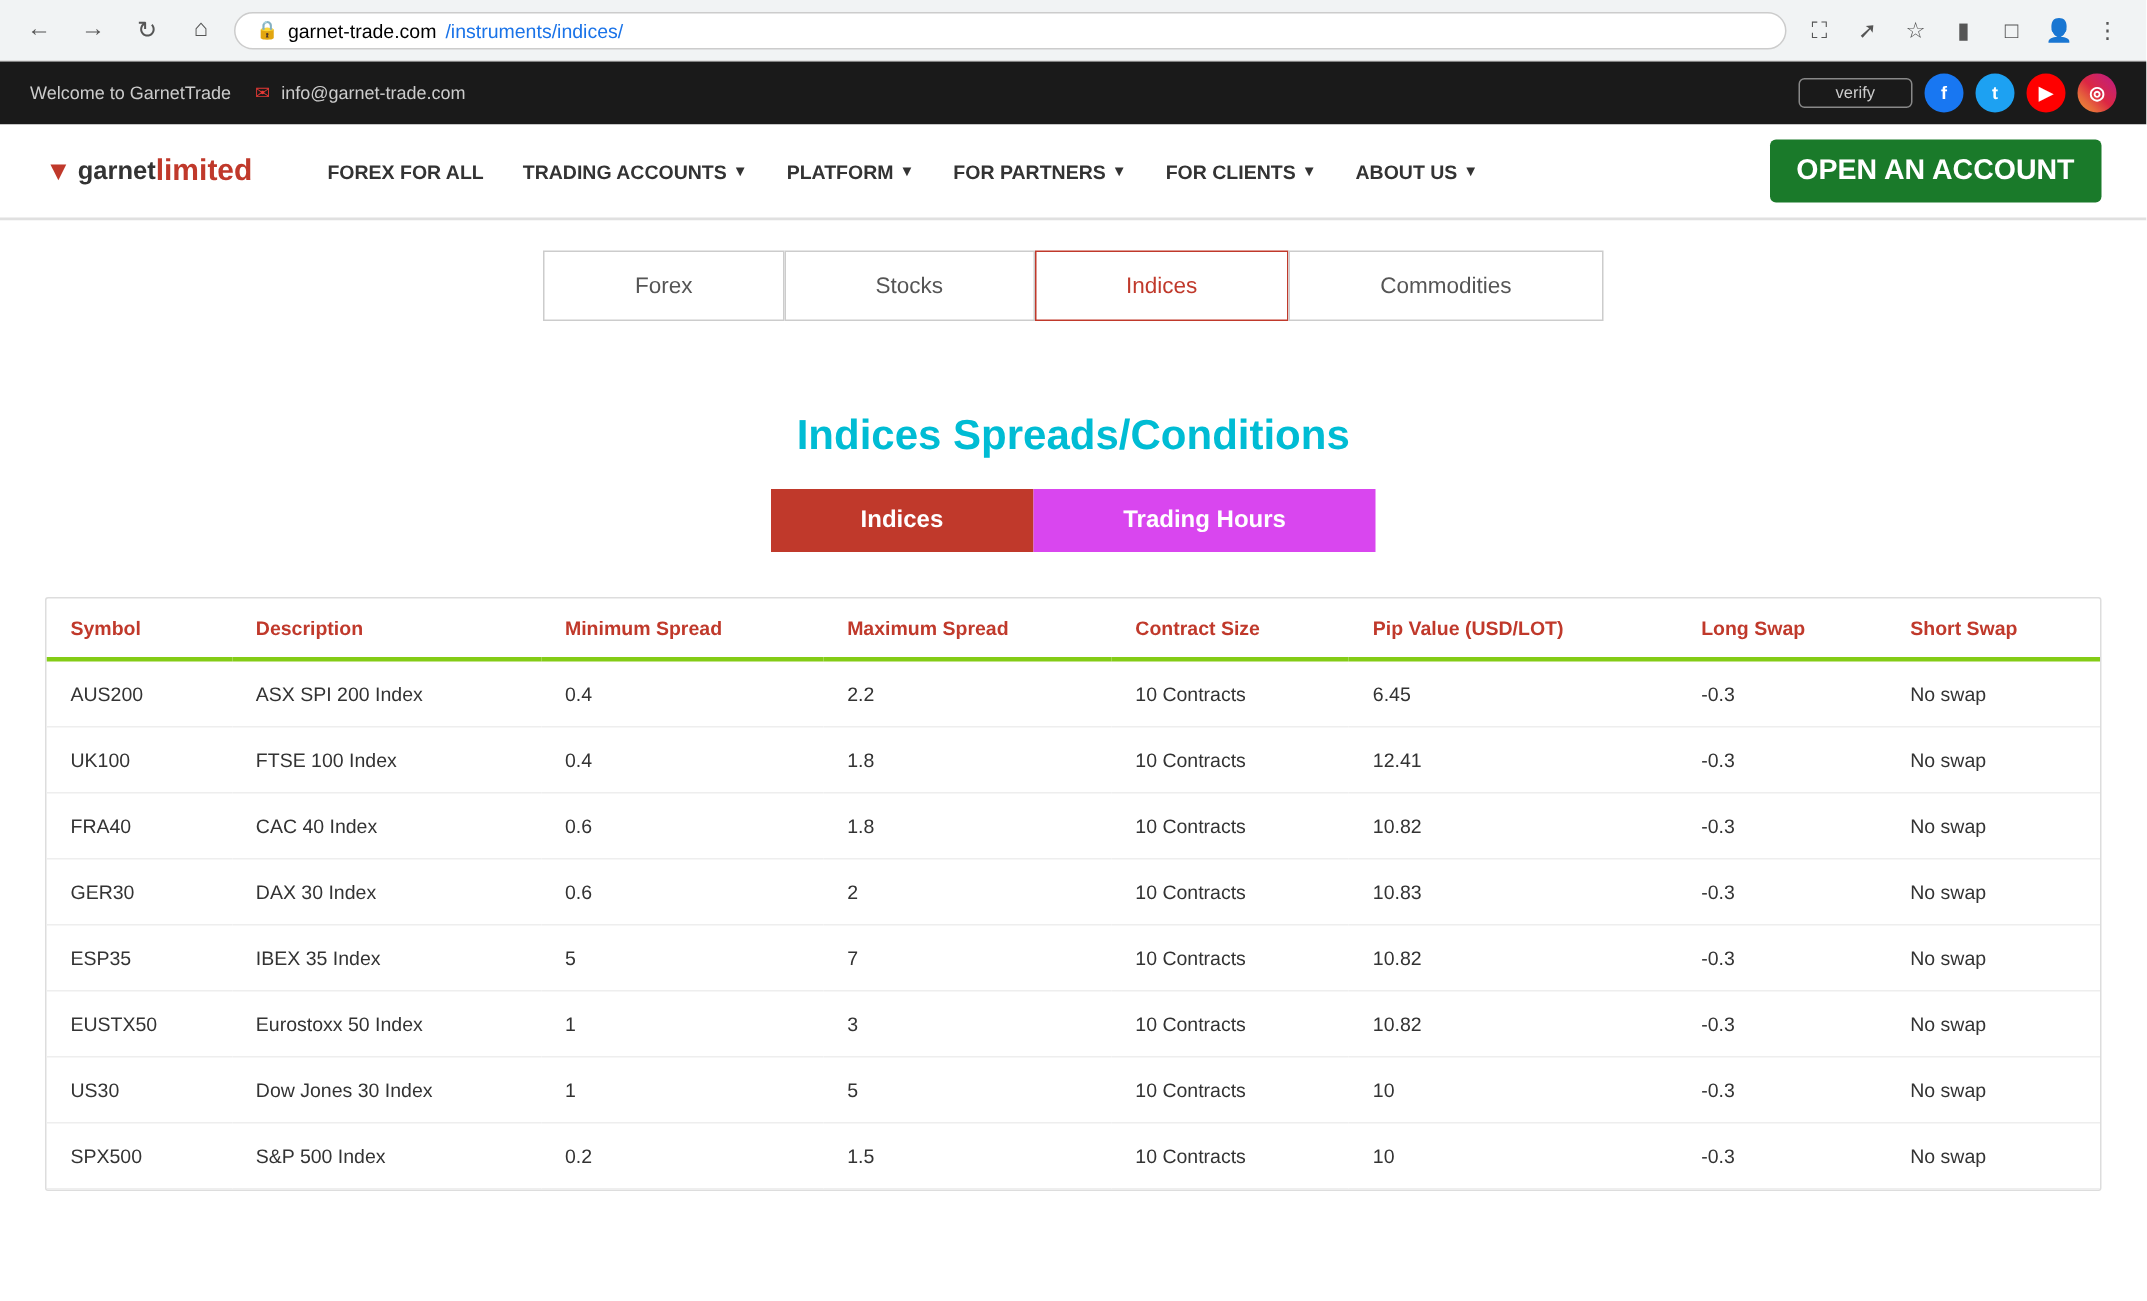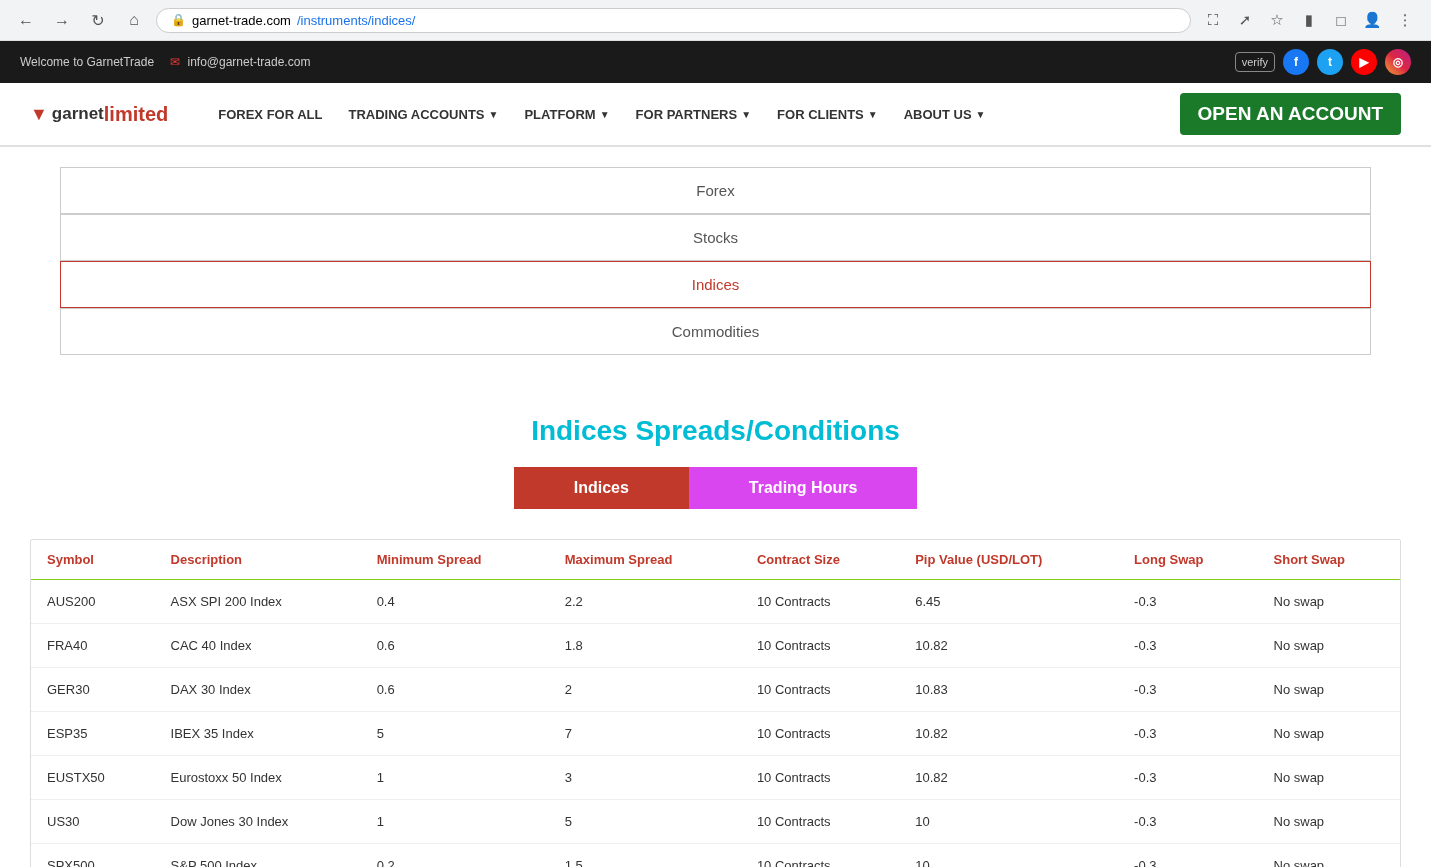--- a/index.html
+++ b/index.html
@@ -23,21 +23,21 @@
       width: 26px; height: 26px; border-radius: 50%;
       display: inline-flex; align-items: center; justify-content: center;
       font-size: 12px; font-weight: bold; cursor: pointer;
     }
     .fb { background: #1877f2; color: #fff; }
     .tw { background: #1da1f2; color: #fff; }
     .yt { background: #ff0000; color: #fff; }
     .ig { background: linear-gradient(45deg, #f09433, #e6683c, #dc2743, #cc2366, #bc1888); color: #fff; }
     .verify-btn {
       border: 1px solid #888; color: #ccc; background: transparent;
-      padding: 3px 6px; border-radius: 4px; font-size: 11px; cursor: pointer;
+      padding: 3px 24px; border-radius: 4px; font-size: 11px; cursor: pointer;
     }
 
     
     .browser-bar {
       background: #f1f3f4;
       padding: 6px 12px;
       display: flex;
       align-items: center;
       gap: 8px;
       border-bottom: 1px solid #ddd;
@@ -88,21 +88,20 @@
       padding: 10px 18px; font-size: 19px; font-weight: bold;
       border-radius: 4px; cursor: pointer; text-transform: uppercase;
       white-space: nowrap;
     }
 
     
     .page-tabs {
       display: flex; justify-content: center;
       gap: 0; padding: 20px 60px;
       background: #fff;
-      flex-direction: column;
     }
     .page-tab {
       border: 1px solid #ccc; padding: 14px 60px;
       font-size: 15px; cursor: pointer; color: #555;
       background: #fff; text-align: center;
     }
     .page-tab.active { color: #c0392b; border-color: #c0392b; }
 
     
     .main-content { padding: 0 30px 40px; }
@@ -126,21 +125,21 @@
     .sub-tab.inactive { background: #d946ef; }
 
     
     .data-table {
       width: 100%; border-collapse: collapse;
       margin: 0;
     }
     .data-table th {
       color: #c0392b; font-weight: bold; font-size: 13px;
       padding: 12px 16px; text-align: left;
-      border-bottom: 1px solid #84cc16;
+      border-bottom: 3px solid #84cc16;
     }
     .data-table td {
       padding: 14px 16px; font-size: 13px;
       border-bottom: 1px solid #eee; color: #333;
     }
     .table-container {
       border: 1px solid #ddd; border-radius: 2px;
       overflow: hidden;
     }
   </style>
@@ -236,20 +235,30 @@
             <td>AUS200</td>
             <td>ASX SPI 200 Index</td>
             <td>0.4</td>
             <td>2.2</td>
             <td>10 Contracts</td>
             <td>6.45</td>
             <td>-0.3</td>
             <td>No swap</td>
           </tr>
           <tr>
+            <td>UK100</td>
+            <td>FTSE 100 Index</td>
+            <td>0.4</td>
+            <td>1.8</td>
+            <td>10 Contracts</td>
+            <td>12.41</td>
+            <td>-0.3</td>
+            <td>No swap</td>
+          </tr>
+          <tr>
             <td>FRA40</td>
             <td>CAC 40 Index</td>
             <td>0.6</td>
             <td>1.8</td>
             <td>10 Contracts</td>
             <td>10.82</td>
             <td>-0.3</td>
             <td>No swap</td>
           </tr>
           <tr>

